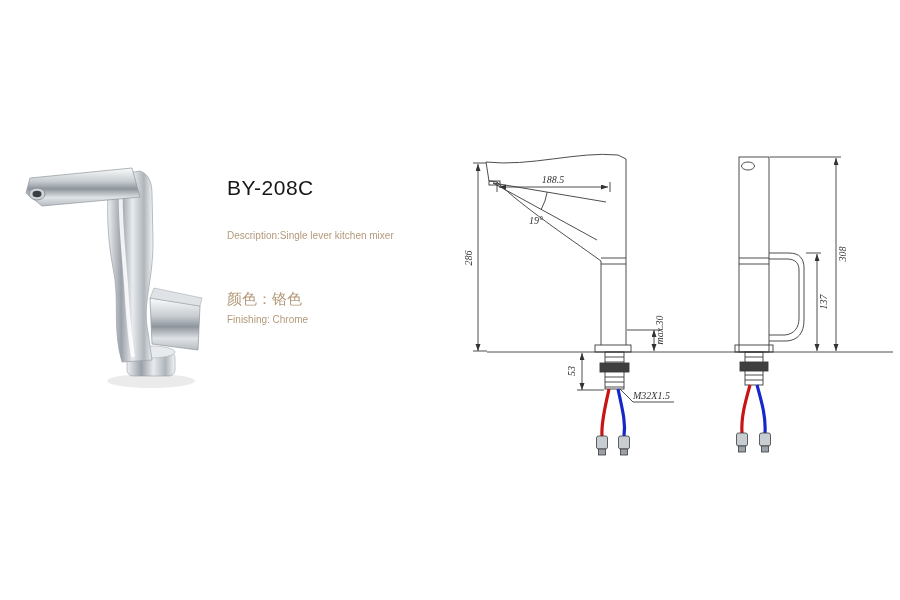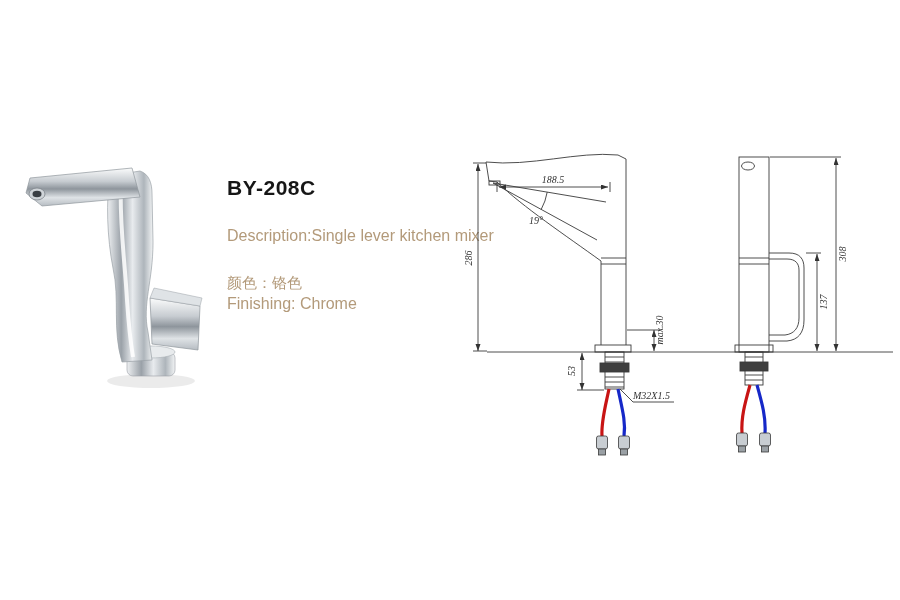--- a/index.html
+++ b/index.html
@@ -1,24 +1,24 @@
 <!DOCTYPE html>
 <html><head>
 <meta charset="utf-8">
 <style>
   *{box-sizing:border-box}
   html,body{margin:0;padding:0;width:900px;height:600px}
   body{position:relative;background:#ffffff;font-family:"Liberation Sans",sans-serif;overflow:hidden}
   #overlay{position:absolute;left:0;top:0;width:900px;height:600px}
-  .model-title{position:absolute;left:227px;top:176px;font-size:21px;font-weight:700;color:#161616;letter-spacing:.5px}
+  .model-title{position:absolute;left:227px;top:176px;font-size:21px;font-weight:400;color:#161616;letter-spacing:.5px}
   .spec-block{position:absolute;left:227px;color:#b39a7a}
   #spec-block-1{top:226px}
-  #spec-block-2{top:272px}
+  #spec-block-2{top:288px}
   .spec-cn{font-size:15px;line-height:22px}
-  .spec-en{font-size:16px;line-height:19px}
+  .spec-en{font-size:10px;line-height:19px}
   svg text.dim{font-family:"Liberation Serif",serif;font-style:italic;font-size:10px;fill:#333;stroke:none}
 </style>
 </head>
 <body>
 
 <div class="model-title">BY-208C</div>
 
 <div class="spec-block" id="spec-block-1">
   <div class="spec-en">Description:Single lever kitchen mixer</div>
 </div>

